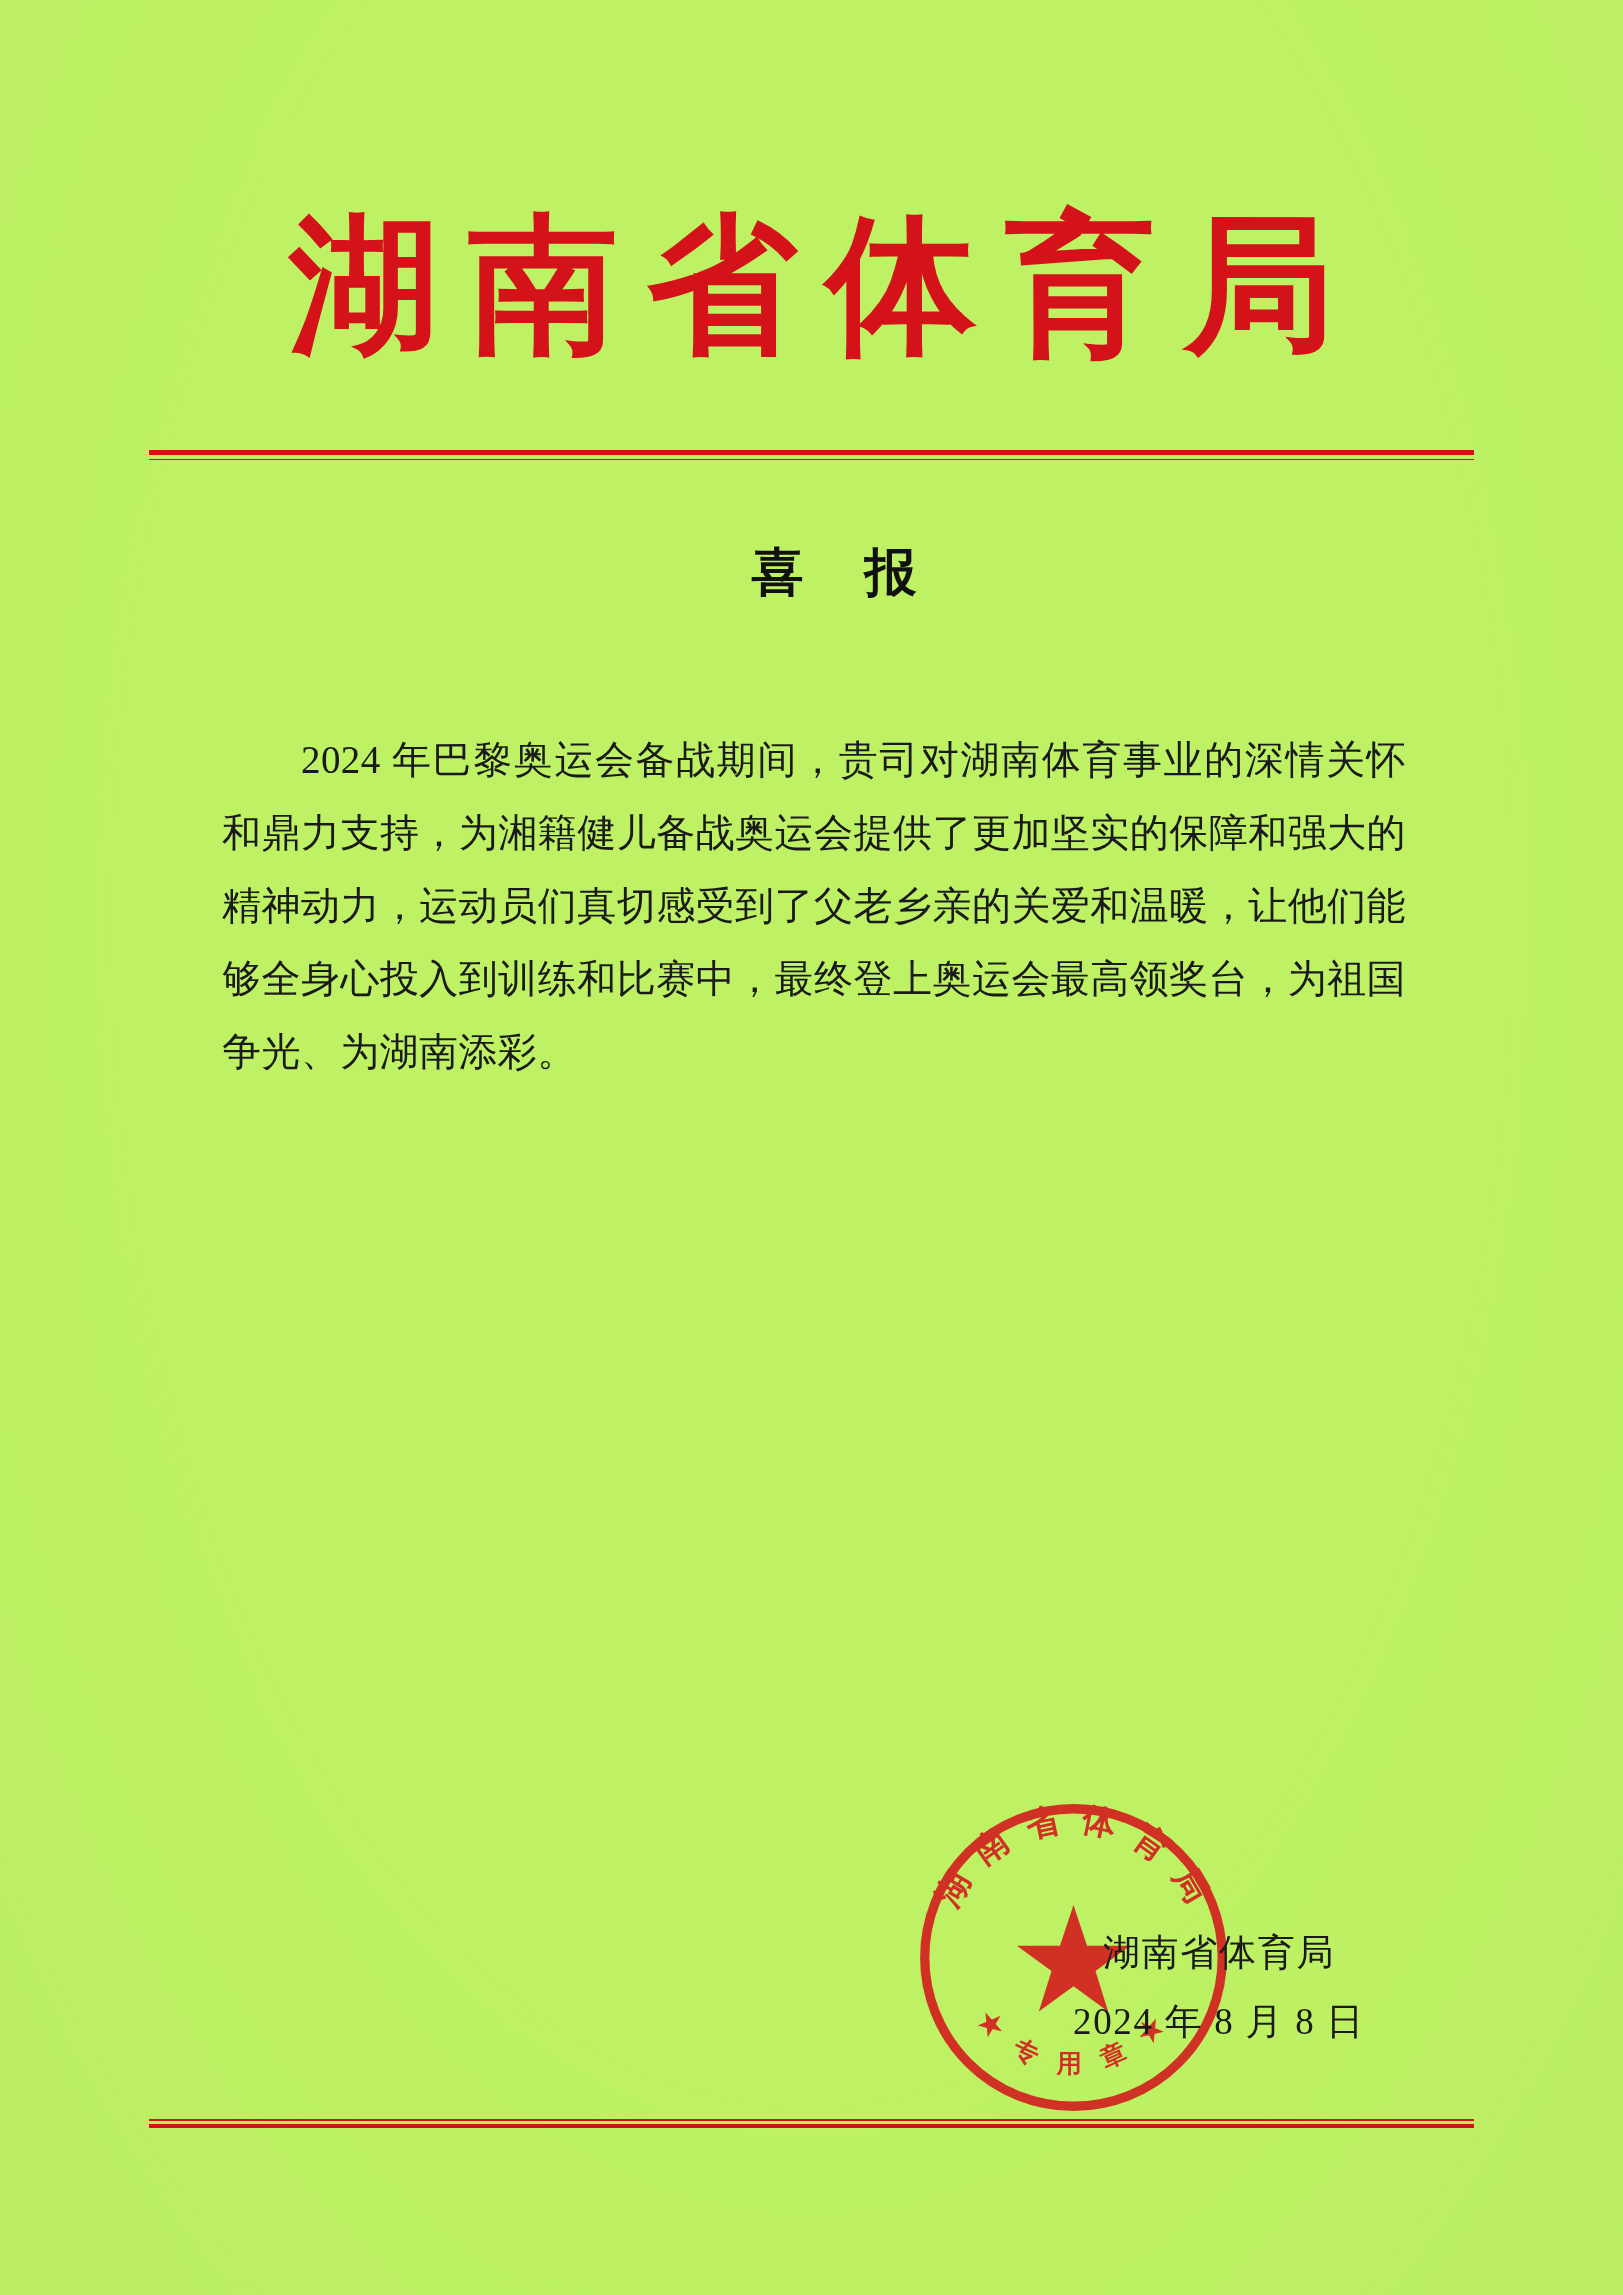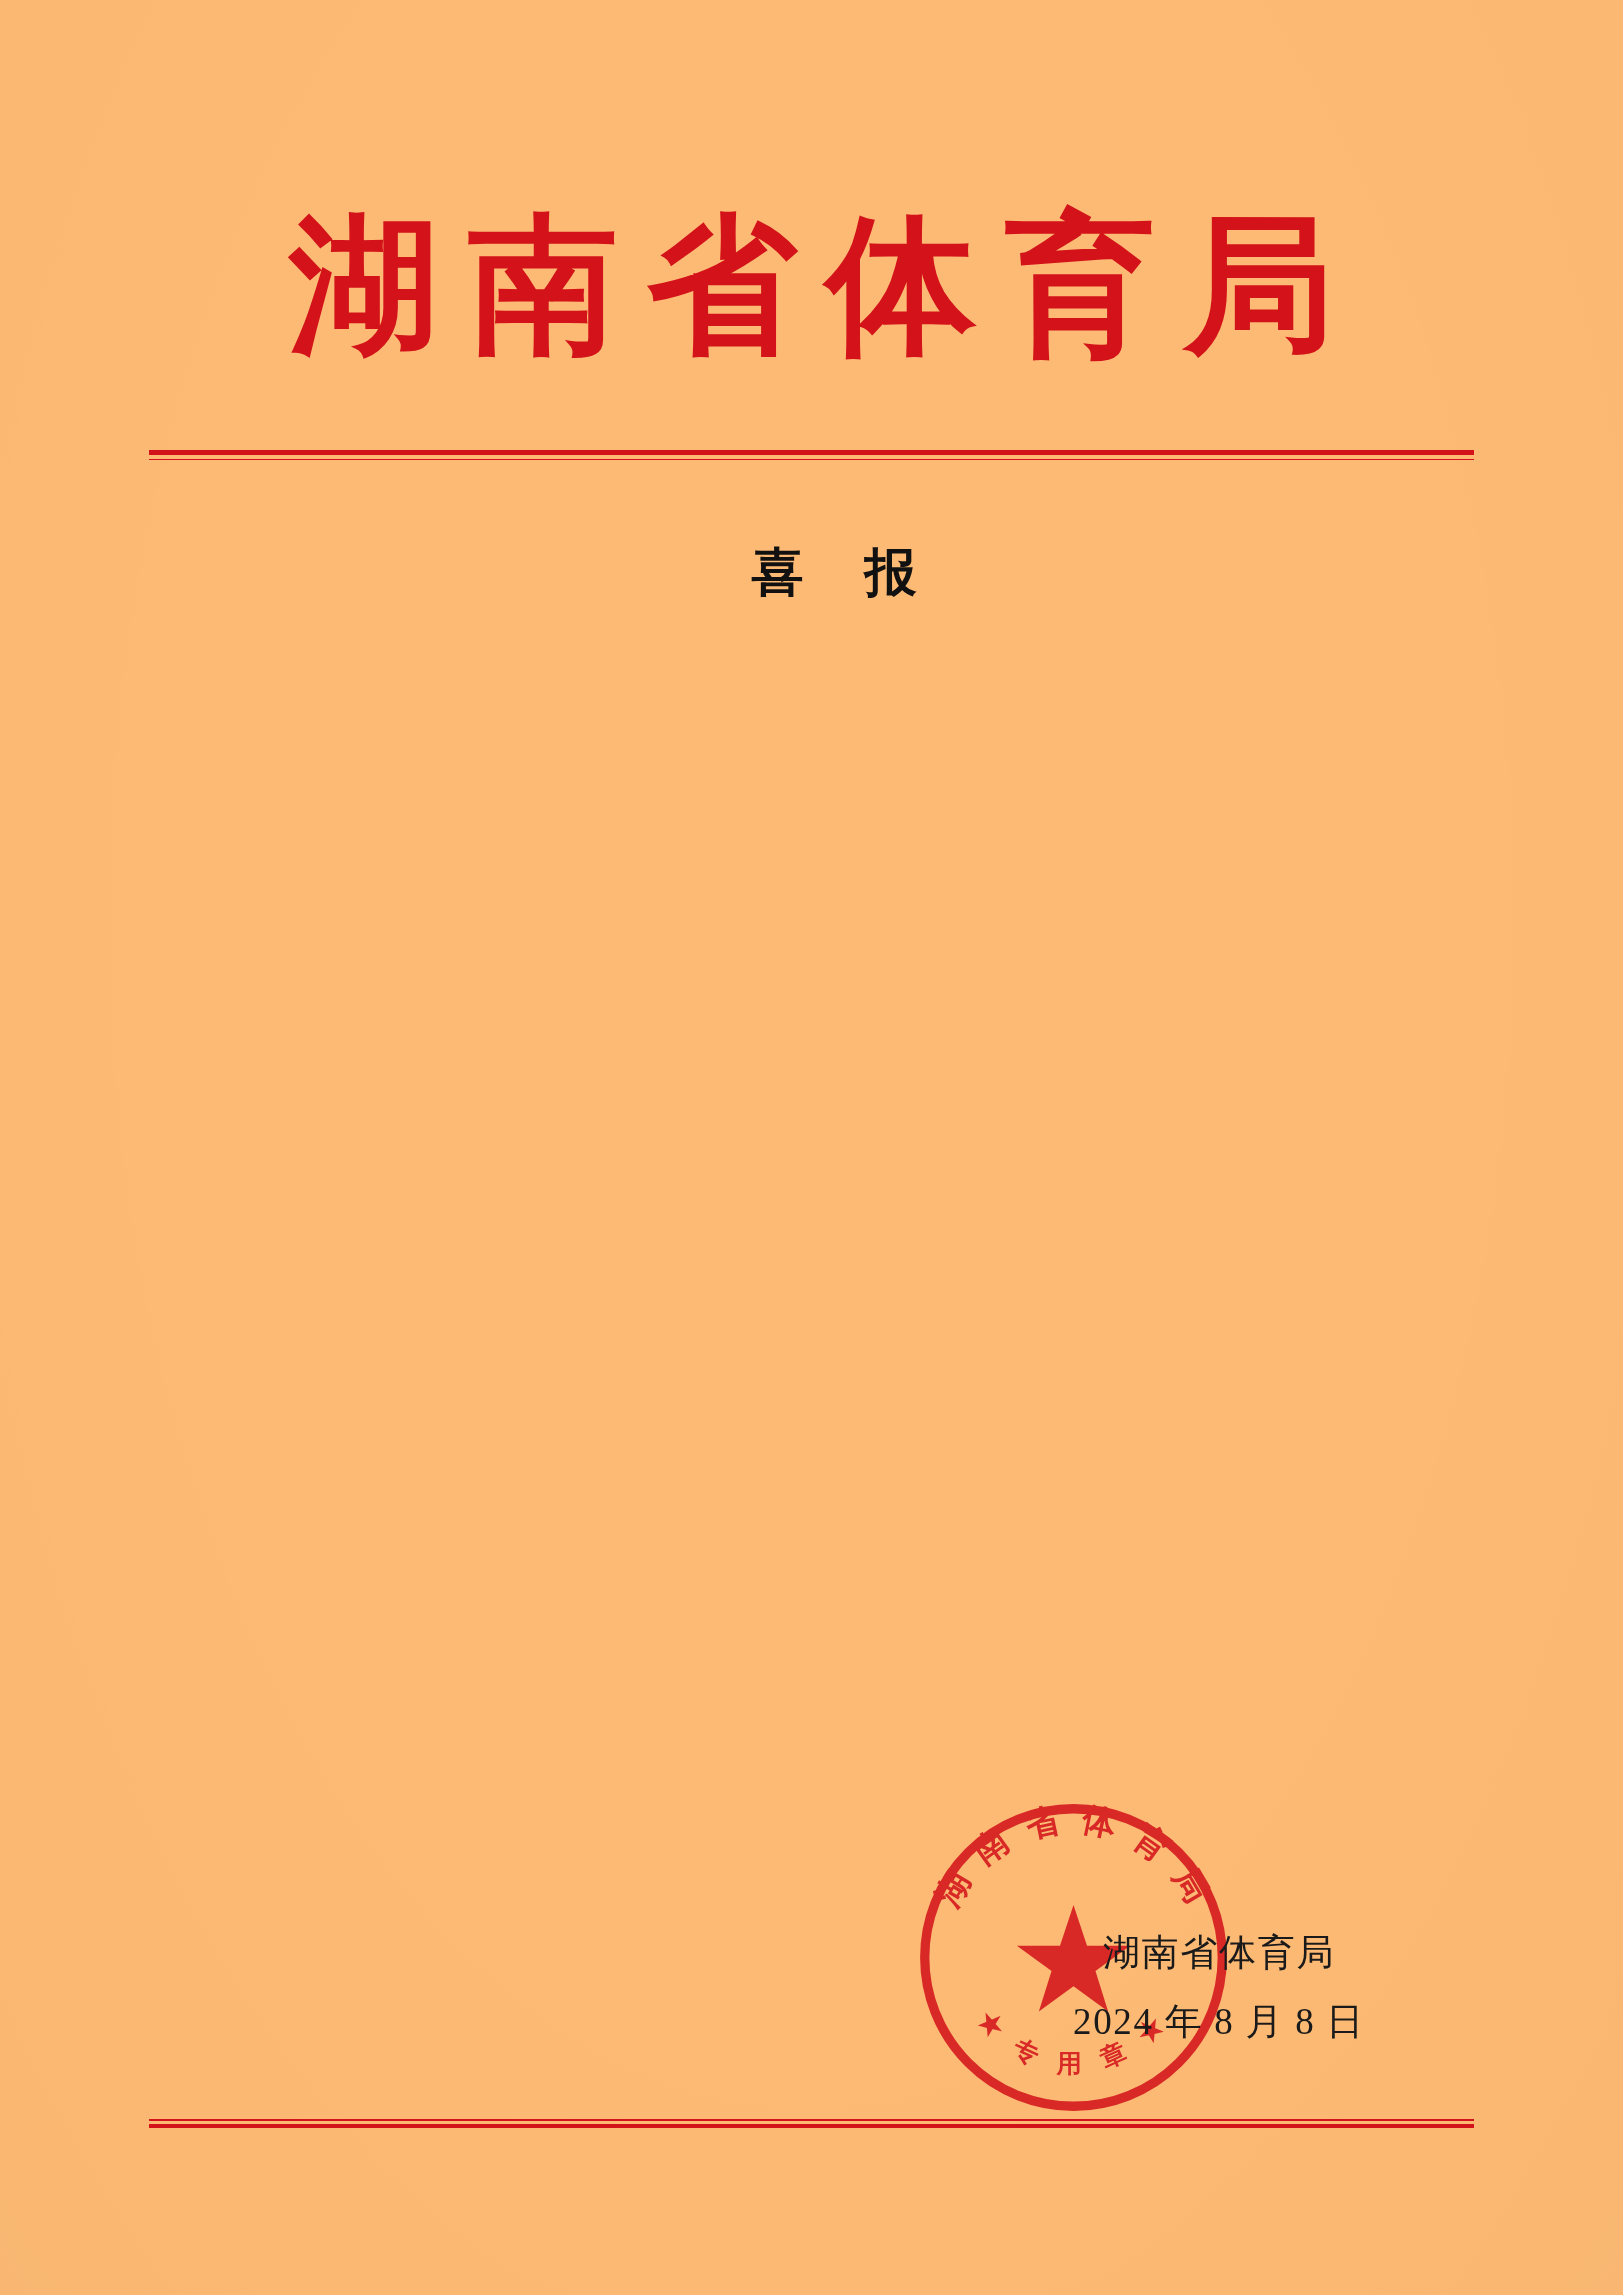--- a/index.html
+++ b/index.html
@@ -12,21 +12,21 @@
     min-height: 2295px;
     font-family: "Liberation Serif", "DejaVu Serif", serif;
     color: #1a1a1a;
     -webkit-font-smoothing: antialiased;
   }
 
   .page {
     position: relative;
     width: 1623px;
     height: 2295px;
-    background: #fdba74;
+    background: #bef264;
     overflow: hidden;
   }
 
   
   .paper-texture {
     position: absolute;
     inset: 0;
     background:
       radial-gradient(ellipse at 50% 40%, rgba(255,255,255,0) 55%, rgba(0,0,0,0.018) 100%);
     pointer-events: none;
@@ -190,20 +190,21 @@
     <div class="rule-double">
       <div class="bar-thick"></div>
       <div class="bar-thin"></div>
     </div>
 
     <div class="doc-heading">喜 报</div>
 
     <div class="body-block">
 
 
+      <p class="para">2024 年巴黎奥运会备战期间，贵司对湖南体育事业的深情关怀和鼎力支持，为湘籍健儿备战奥运会提供了更加坚实的保障和强大的精神动力，运动员们真切感受到了父老乡亲的关爱和温暖，让他们能够全身心投入到训练和比赛中，最终登上奥运会最高领奖台，为祖国争光、为湖南添彩。</p>
 
     </div>
 
     <div class="seal">
       <svg viewBox="0 0 420 420" width="355" height="355" aria-hidden="true">
         <defs>
           <path id="sealArcTop" d="M 60,210 A 150,150 0 0 1 360,210" fill="none"></path>
           <path id="sealArcBottom" d="M 75,210 A 135,135 0 0 0 345,210" fill="none"></path>
         </defs>
         <circle cx="210" cy="210" r="176" fill="none" stroke="#d3121a" stroke-width="11"></circle>

